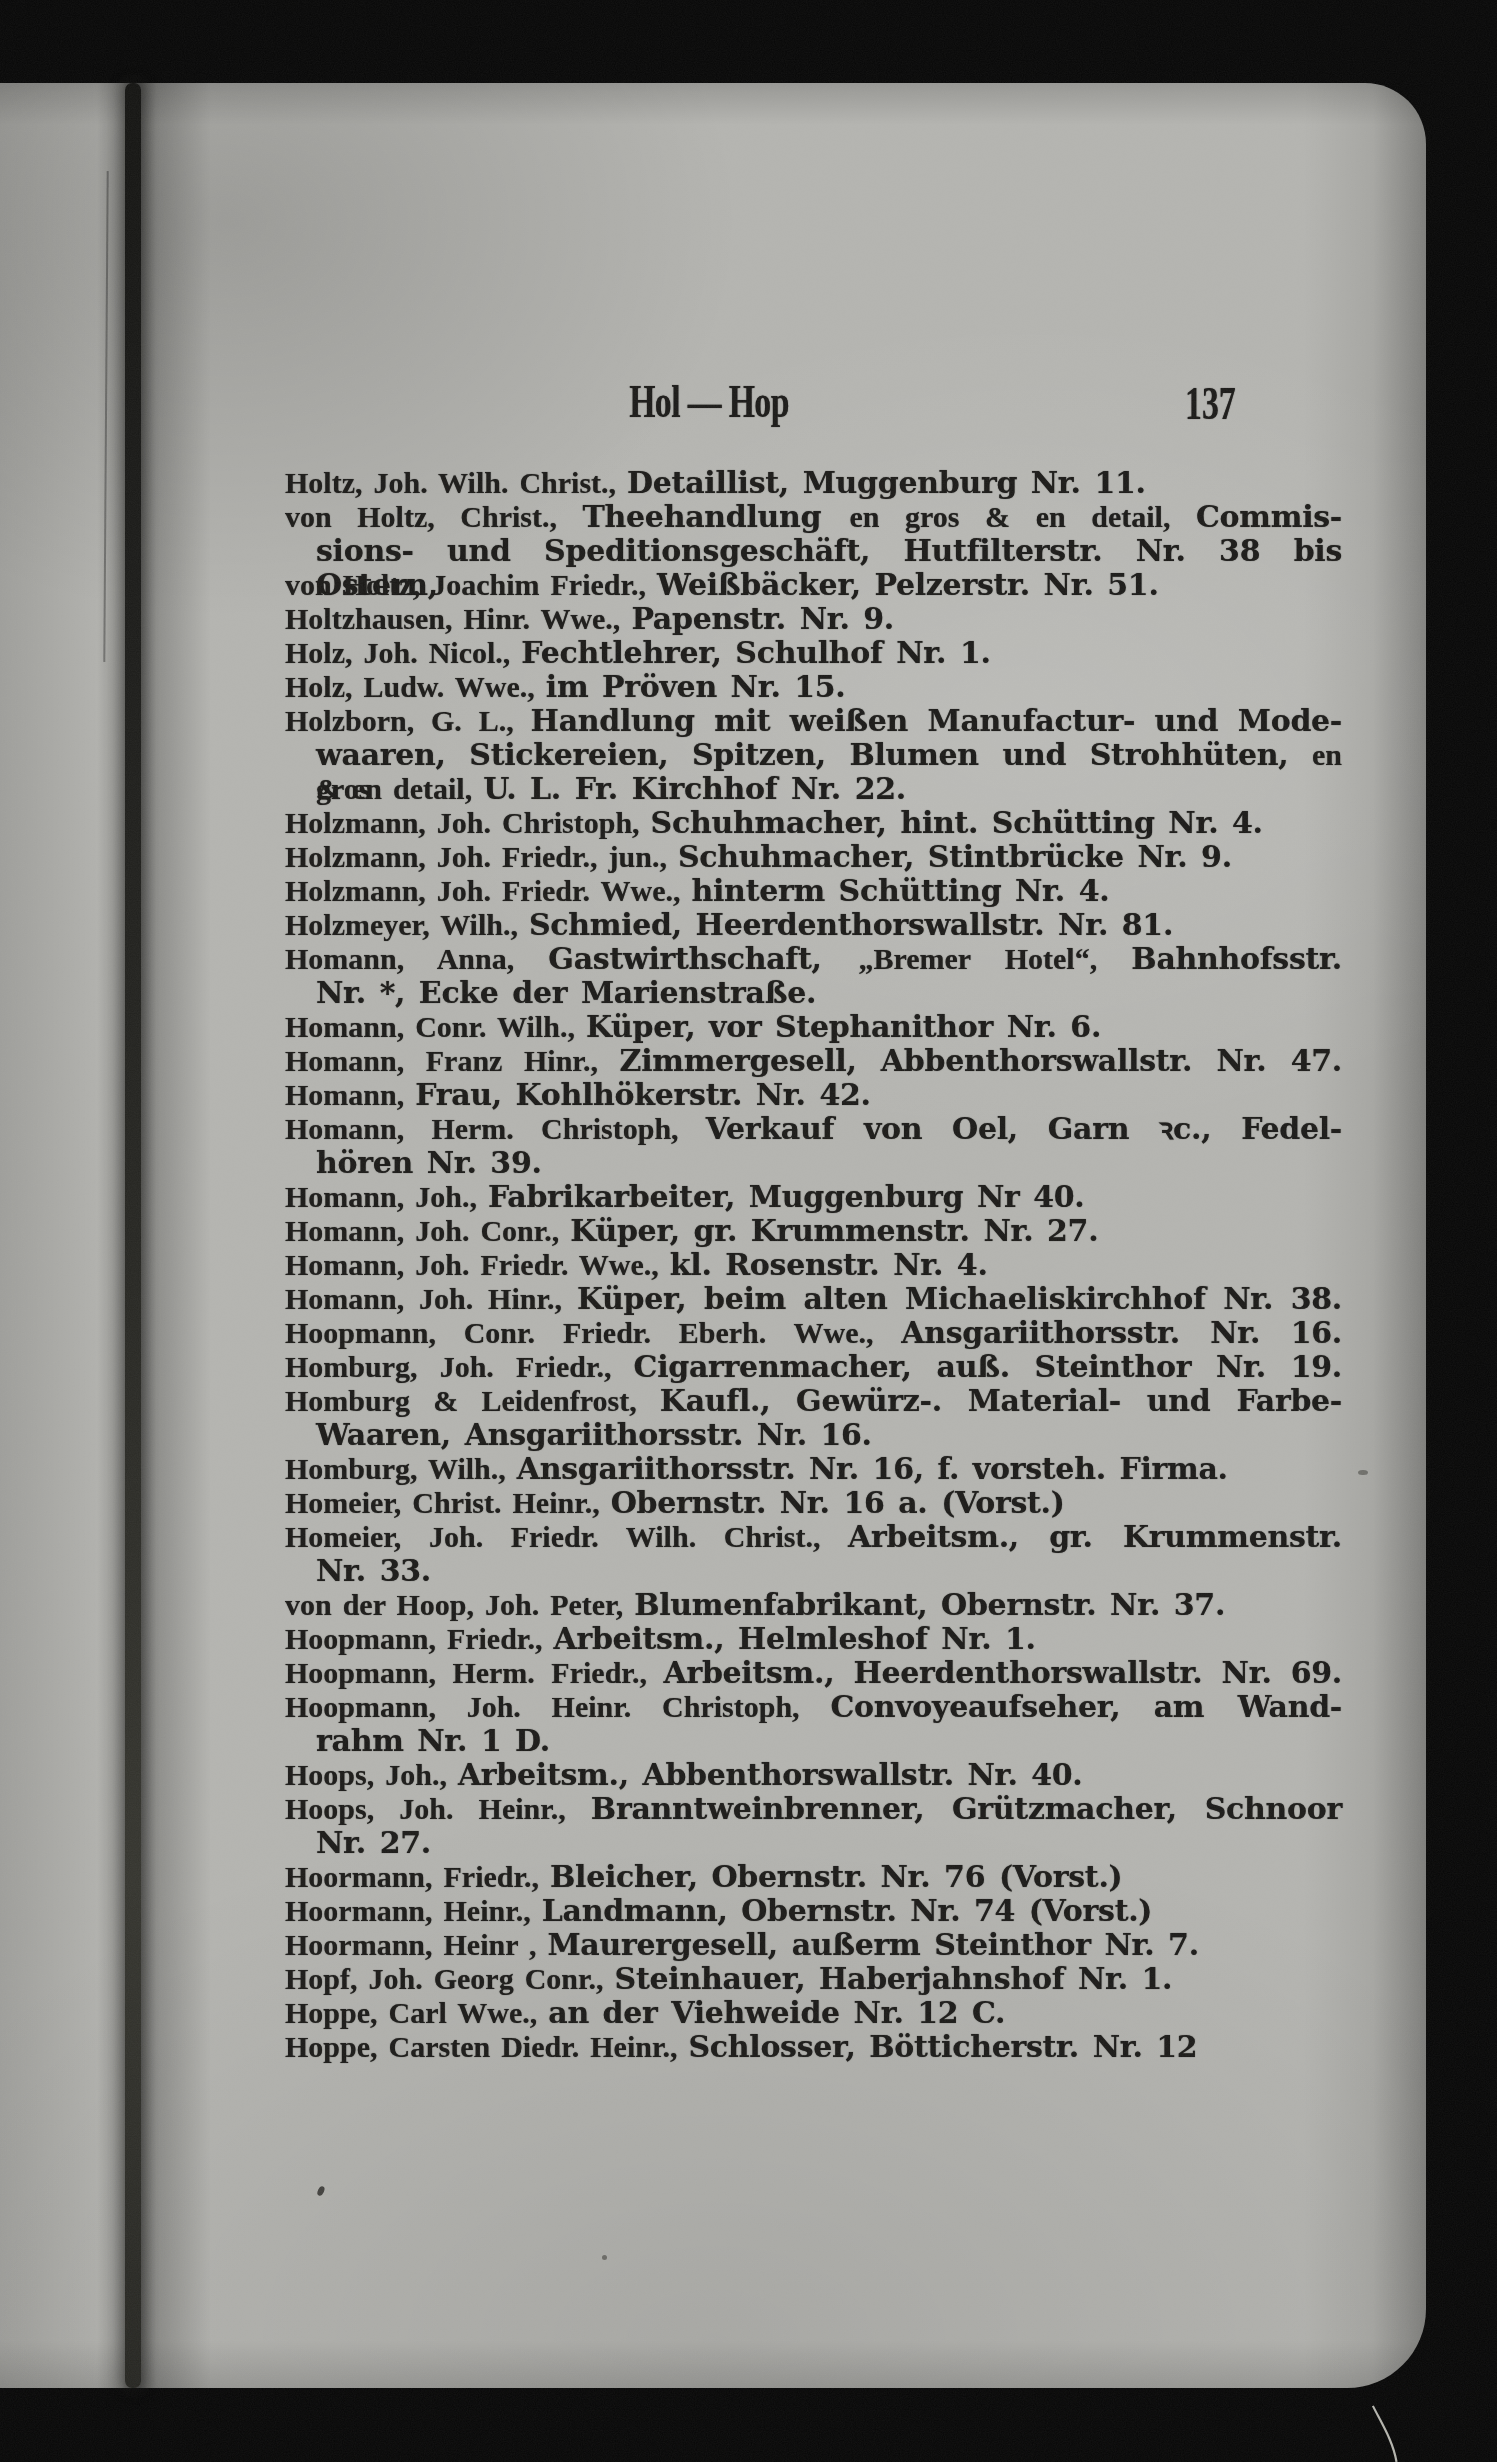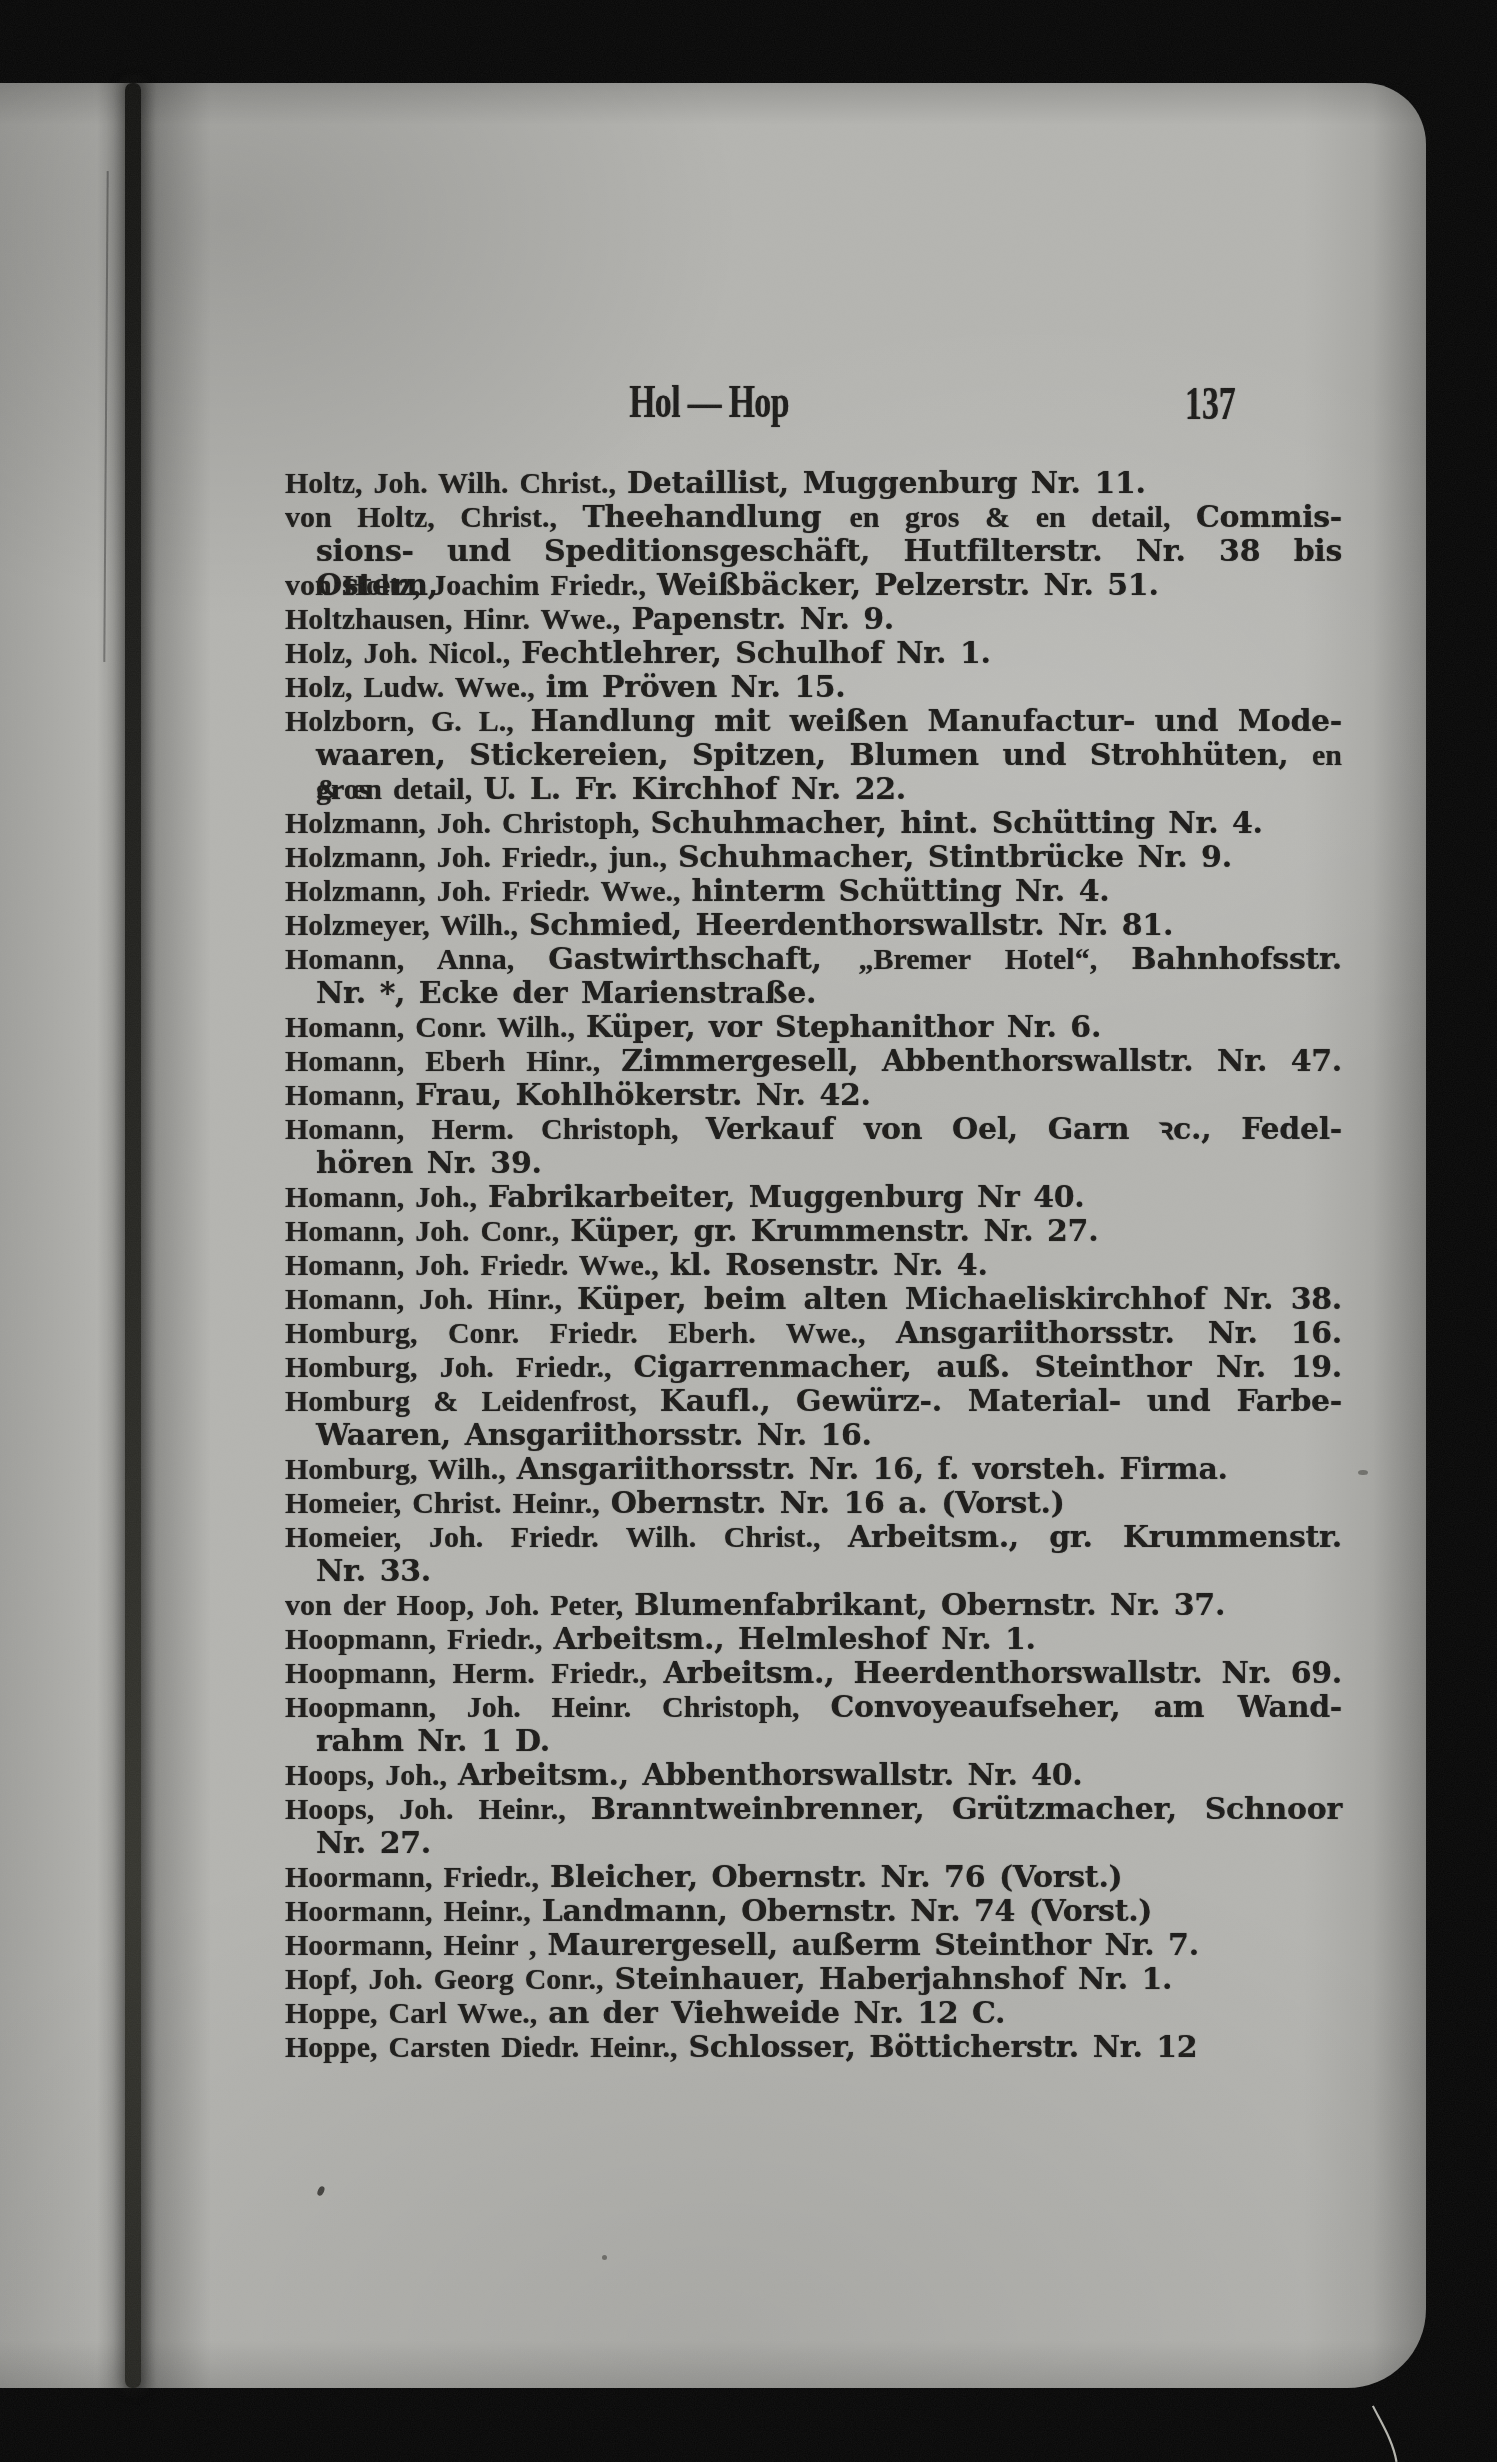--- a/index.html
+++ b/index.html
@@ -82,29 +82,29 @@
         <div class="line jst"><span class="ant">Holzborn, G. L., </span><span class="frk">Handlung mit weißen Manufactur- und Mode-</span></div>
         <div class="line ind jst"><span class="frk">waaren, Stickereien, Spitzen, Blumen und Strohhüten, </span><span class="ant">en gros</span></div>
         <div class="line ind"><span class="ant">&amp; en detail, </span><span class="frk">U. L. Fr. Kirchhof Nr. 22.</span></div>
         <div class="line"><span class="ant">Holzmann, Joh. Christoph, </span><span class="frk">Schuhmacher, hint. Schütting Nr. 4.</span></div>
         <div class="line"><span class="ant">Holzmann, Joh. Friedr., jun., </span><span class="frk">Schuhmacher, Stintbrücke Nr. 9.</span></div>
         <div class="line"><span class="ant">Holzmann, Joh. Friedr. Wwe., </span><span class="frk">hinterm Schütting Nr. 4.</span></div>
         <div class="line"><span class="ant">Holzmeyer, Wilh., </span><span class="frk">Schmied, Heerdenthorswallstr. Nr. 81.</span></div>
         <div class="line jst"><span class="ant">Homann, Anna, </span><span class="frk">Gastwirthschaft, </span><span class="ant">„Bremer Hotel“, </span><span class="frk">Bahnhofsstr.</span></div>
         <div class="line ind"><span class="frk">Nr. *, Ecke der Marienstraße.</span></div>
         <div class="line"><span class="ant">Homann, Conr. Wilh., </span><span class="frk">Küper, vor Stephanithor Nr. 6.</span></div>
-        <div class="line jst"><span class="ant">Homann, Eberh Hinr., </span><span class="frk">Zimmergesell, Abbenthorswallstr. Nr. 47.</span></div>
+        <div class="line jst"><span class="ant">Homann, Franz Hinr., </span><span class="frk">Zimmergesell, Abbenthorswallstr. Nr. 47.</span></div>
         <div class="line"><span class="ant">Homann, </span><span class="frk">Frau, Kohlhökerstr. Nr. 42.</span></div>
         <div class="line jst"><span class="ant">Homann, Herm. Christoph, </span><span class="frk">Verkauf von Oel, Garn ꝛc., Fedel-</span></div>
         <div class="line ind"><span class="frk">hören Nr. 39.</span></div>
         <div class="line"><span class="ant">Homann, Joh., </span><span class="frk">Fabrikarbeiter, Muggenburg Nr 40.</span></div>
         <div class="line"><span class="ant">Homann, Joh. Conr., </span><span class="frk">Küper, gr. Krummenstr. Nr. 27.</span></div>
         <div class="line"><span class="ant">Homann, Joh. Friedr. Wwe., </span><span class="frk">kl. Rosenstr. Nr. 4.</span></div>
         <div class="line jst"><span class="ant">Homann, Joh. Hinr., </span><span class="frk">Küper, beim alten Michaeliskirchhof Nr. 38.</span></div>
-        <div class="line jst"><span class="ant">Homburg, Conr. Friedr. Eberh. Wwe., </span><span class="frk">Ansgariithorsstr. Nr. 16.</span></div>
+        <div class="line jst"><span class="ant">Hoopmann, Conr. Friedr. Eberh. Wwe., </span><span class="frk">Ansgariithorsstr. Nr. 16.</span></div>
         <div class="line jst"><span class="ant">Homburg, Joh. Friedr., </span><span class="frk">Cigarrenmacher, auß. Steinthor Nr. 19.</span></div>
         <div class="line jst"><span class="ant">Homburg &amp; Leidenfrost, </span><span class="frk">Kaufl., Gewürz-. Material- und Farbe-</span></div>
         <div class="line ind"><span class="frk">Waaren, Ansgariithorsstr. Nr. 16.</span></div>
         <div class="line"><span class="ant">Homburg, Wilh., </span><span class="frk">Ansgariithorsstr. Nr. 16, f. vorsteh. Firma.</span></div>
         <div class="line"><span class="ant">Homeier, Christ. Heinr., </span><span class="frk">Obernstr. Nr. 16 a. (Vorst.)</span></div>
         <div class="line jst"><span class="ant">Homeier, Joh. Friedr. Wilh. Christ., </span><span class="frk">Arbeitsm., gr. Krummenstr.</span></div>
         <div class="line ind"><span class="frk">Nr. 33.</span></div>
         <div class="line"><span class="ant">von der Hoop, Joh. Peter, </span><span class="frk">Blumenfabrikant, Obernstr. Nr. 37.</span></div>
         <div class="line"><span class="ant">Hoopmann, Friedr., </span><span class="frk">Arbeitsm., Helmleshof Nr. 1.</span></div>
         <div class="line jst"><span class="ant">Hoopmann, Herm. Friedr., </span><span class="frk">Arbeitsm., Heerdenthorswallstr. Nr. 69.</span></div>

